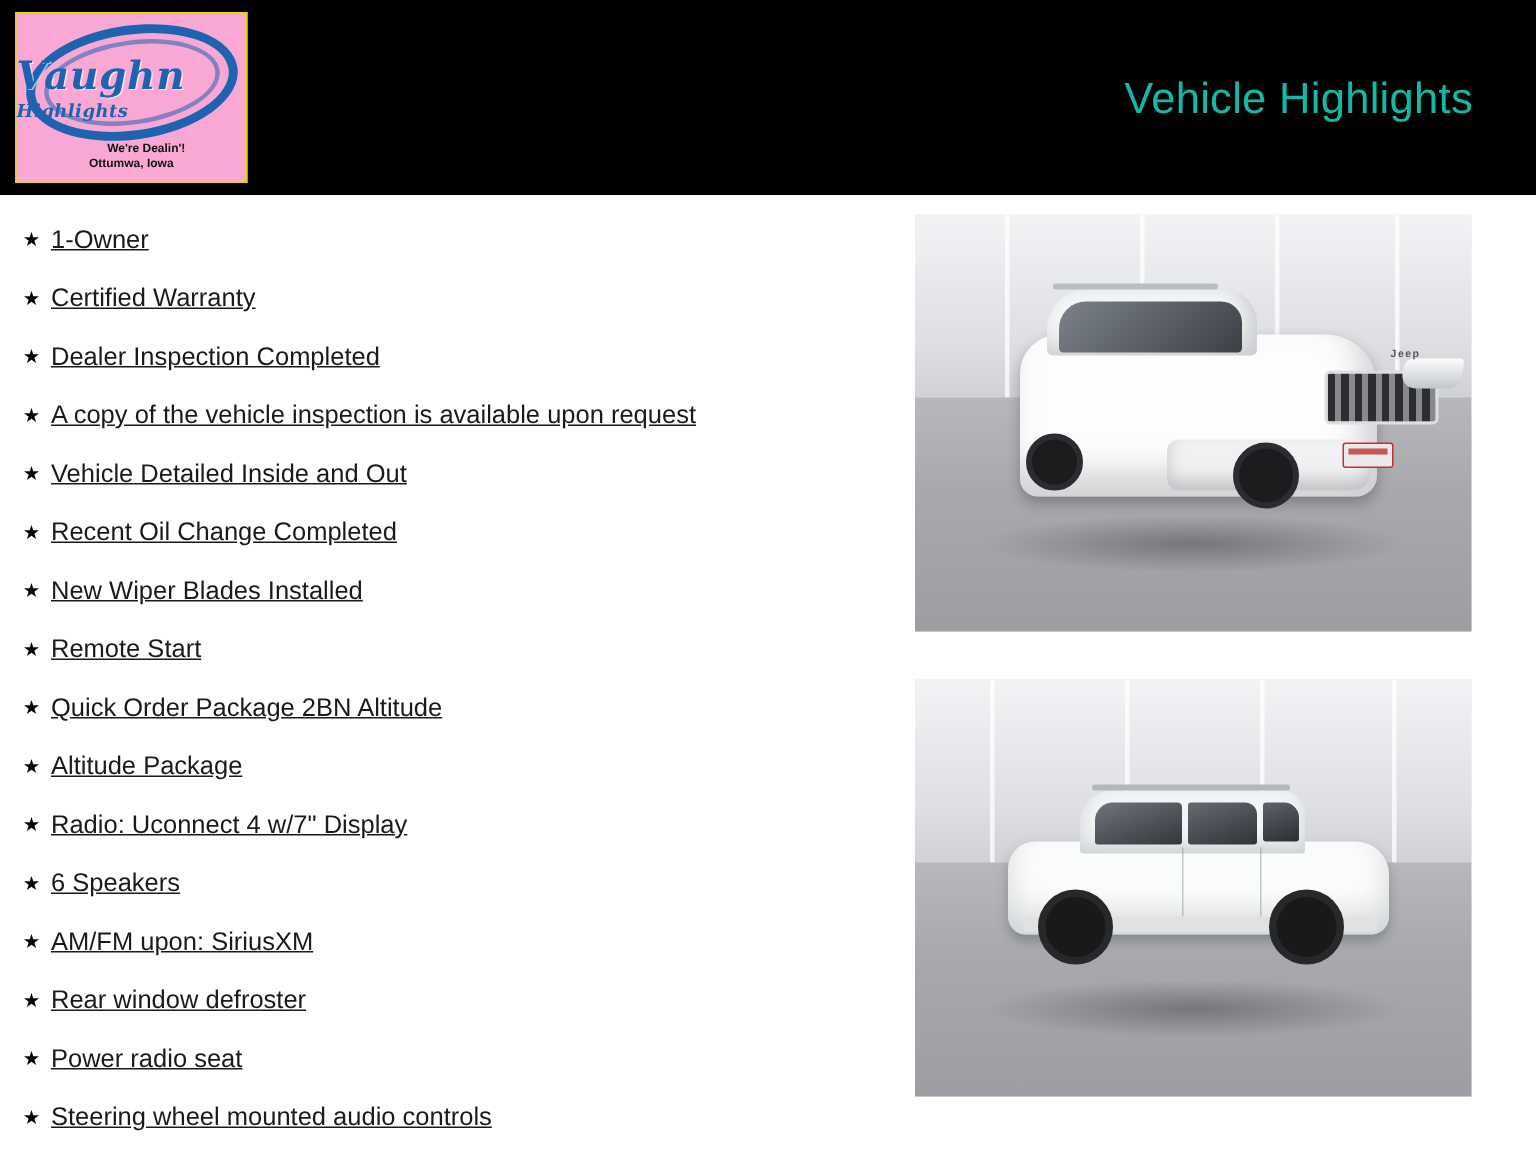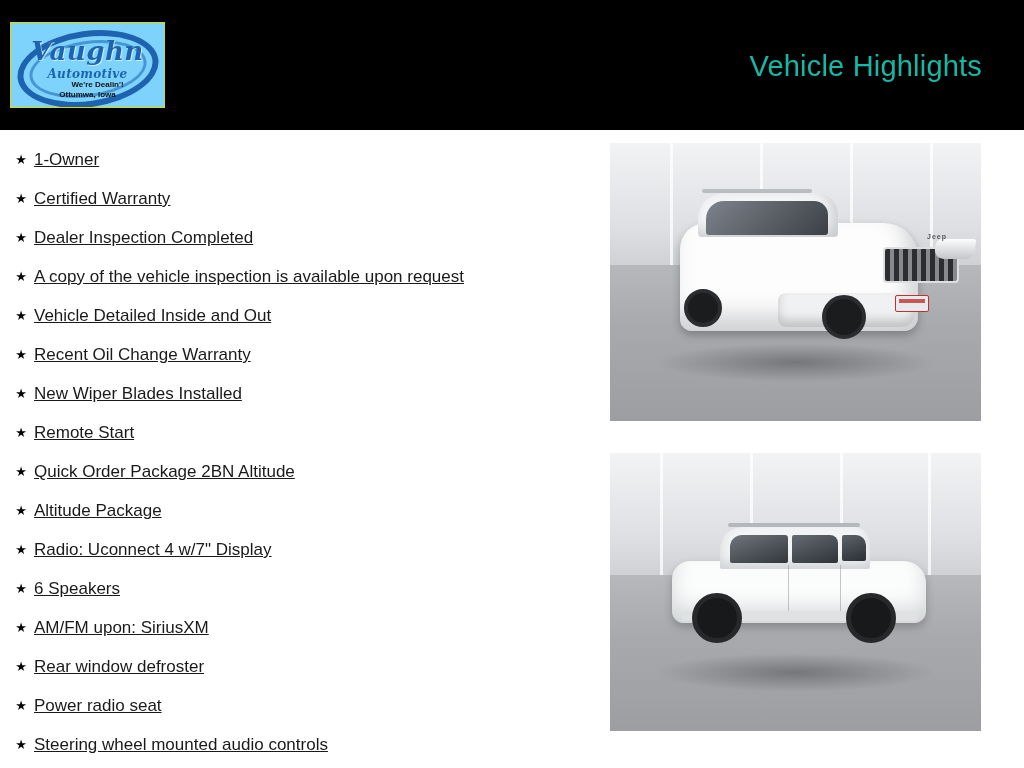--- a/index.html
+++ b/index.html
@@ -16,28 +16,27 @@
     position: relative;
     width: 1024px;
     height: 130px;
     background: #000000;
     display: flex;
     align-items: center;
   }
 
   .logo-box {
     width: 155px;
-    height: 86px;
+    height: 114px;
     margin-left: 10px;
-    background: #7dd3fc;
+    background: #f9a8d4;
     border: 1px solid #e2d700;
     position: relative;
     display: flex;
     flex-direction: column;
-    align-items: center;
     justify-content: center;
     overflow: hidden;
   }
   .logo-swoosh {
     position: absolute;
     left: 6px;
     top: 8px;
     width: 142px;
     height: 76px;
     border: 6px solid #1d63b0;
@@ -340,21 +339,21 @@
 </style>
 </head>
 <body>
 
 <div class="header">
 
   <div class="logo-box">
     <div class="logo-swoosh"></div>
     <div class="logo-swoosh-inner"></div>
     <div class="logo-name">Vaughn</div>
-    <div class="logo-sub">Automotive</div>
+    <div class="logo-sub">Highlights</div>
     <div class="logo-tag1">We're Dealin'!</div>
     <div class="logo-tag2">Ottumwa, Iowa</div>
   </div>
 
   <div class="header-title">Vehicle Highlights</div>
 </div>
 
 <div class="content">
 
   <div class="highlights">
@@ -374,21 +373,21 @@
     <div class="hl-item">
       <span class="hl-star">★</span>
       <span class="hl-text">A copy of the vehicle inspection is available upon request</span>
     </div>
     <div class="hl-item">
       <span class="hl-star">★</span>
       <span class="hl-text">Vehicle Detailed Inside and Out</span>
     </div>
     <div class="hl-item">
       <span class="hl-star">★</span>
-      <span class="hl-text">Recent Oil Change Warranty</span>
+      <span class="hl-text">Recent Oil Change Completed</span>
     </div>
     <div class="hl-item">
       <span class="hl-star">★</span>
       <span class="hl-text">New Wiper Blades Installed</span>
     </div>
     <div class="hl-item">
       <span class="hl-star">★</span>
       <span class="hl-text">Remote Start</span>
     </div>
     <div class="hl-item">

